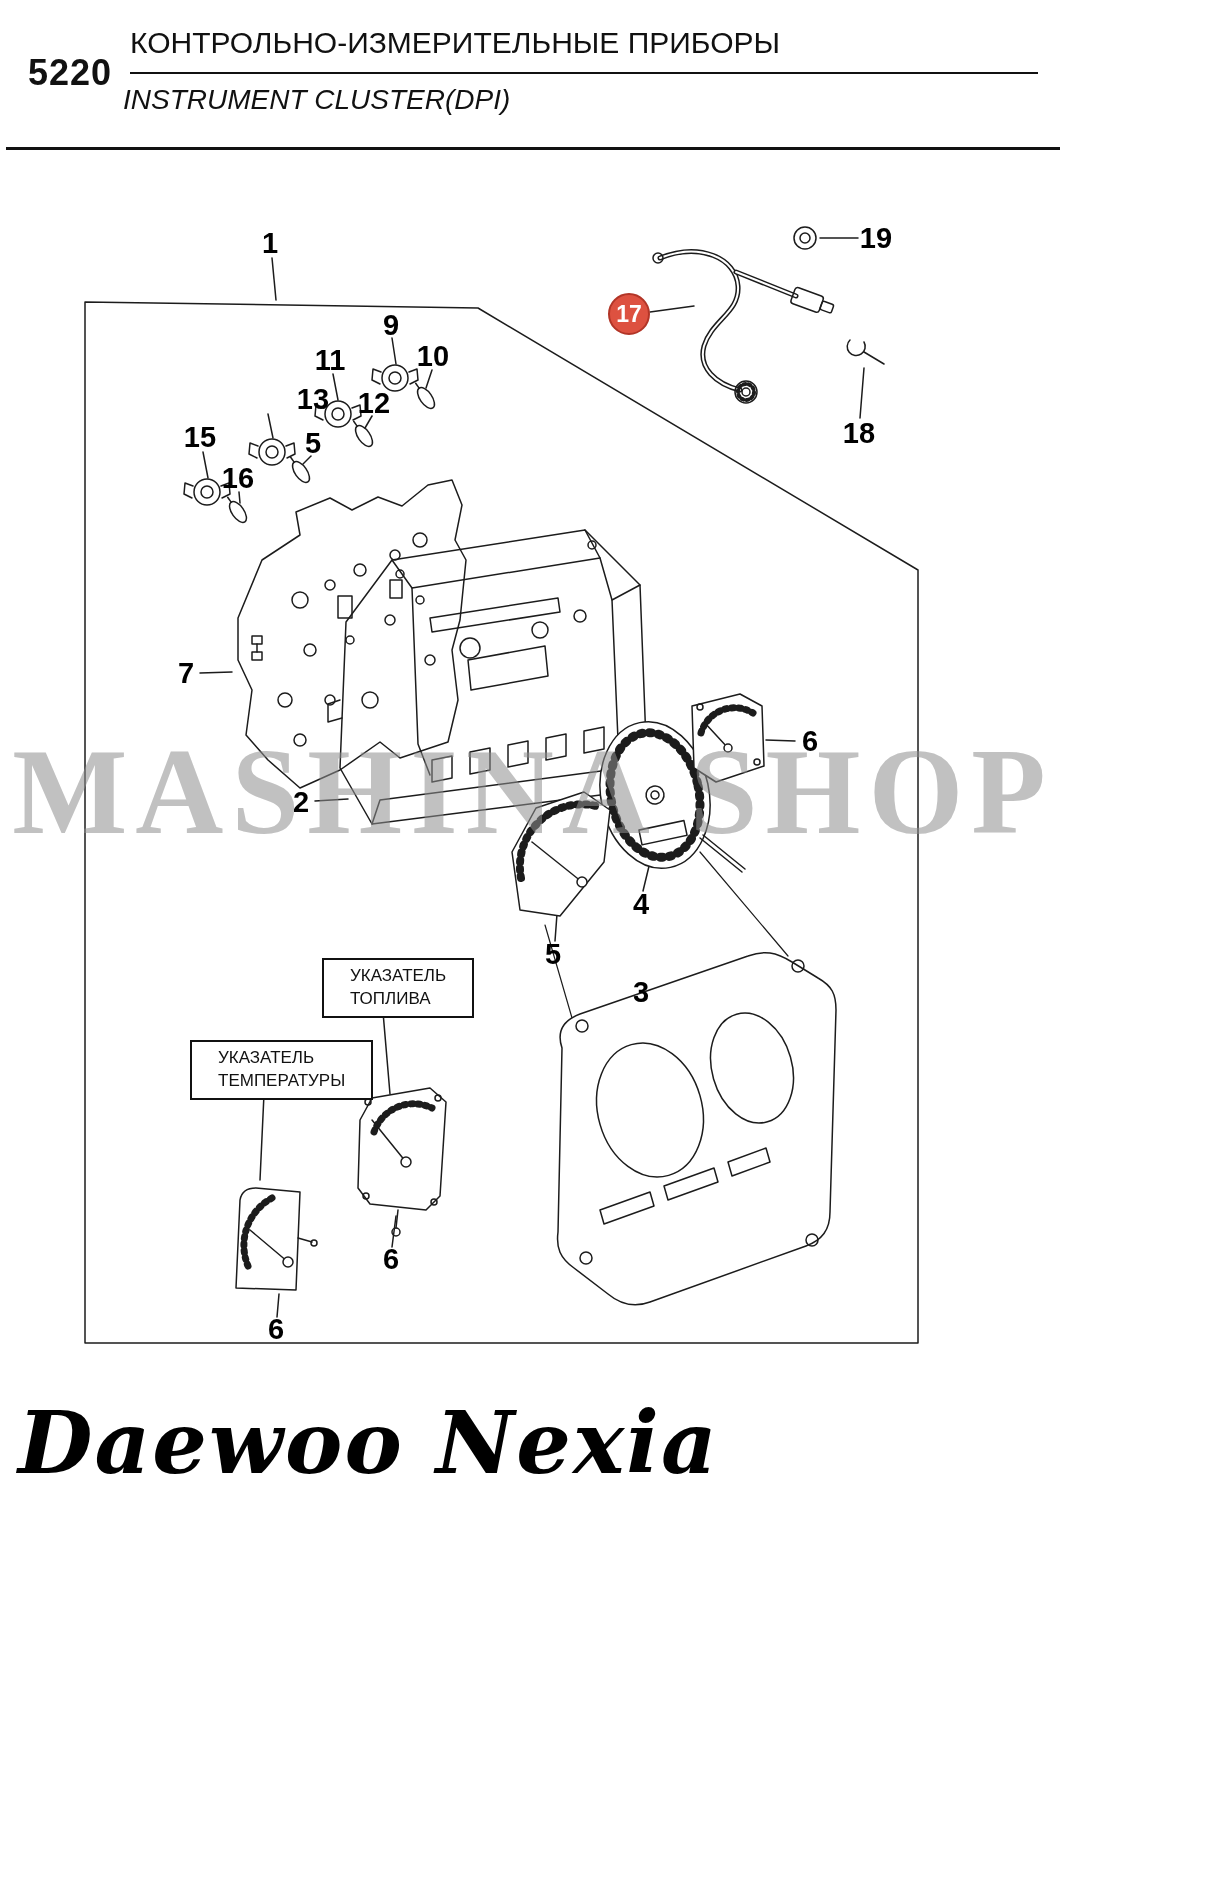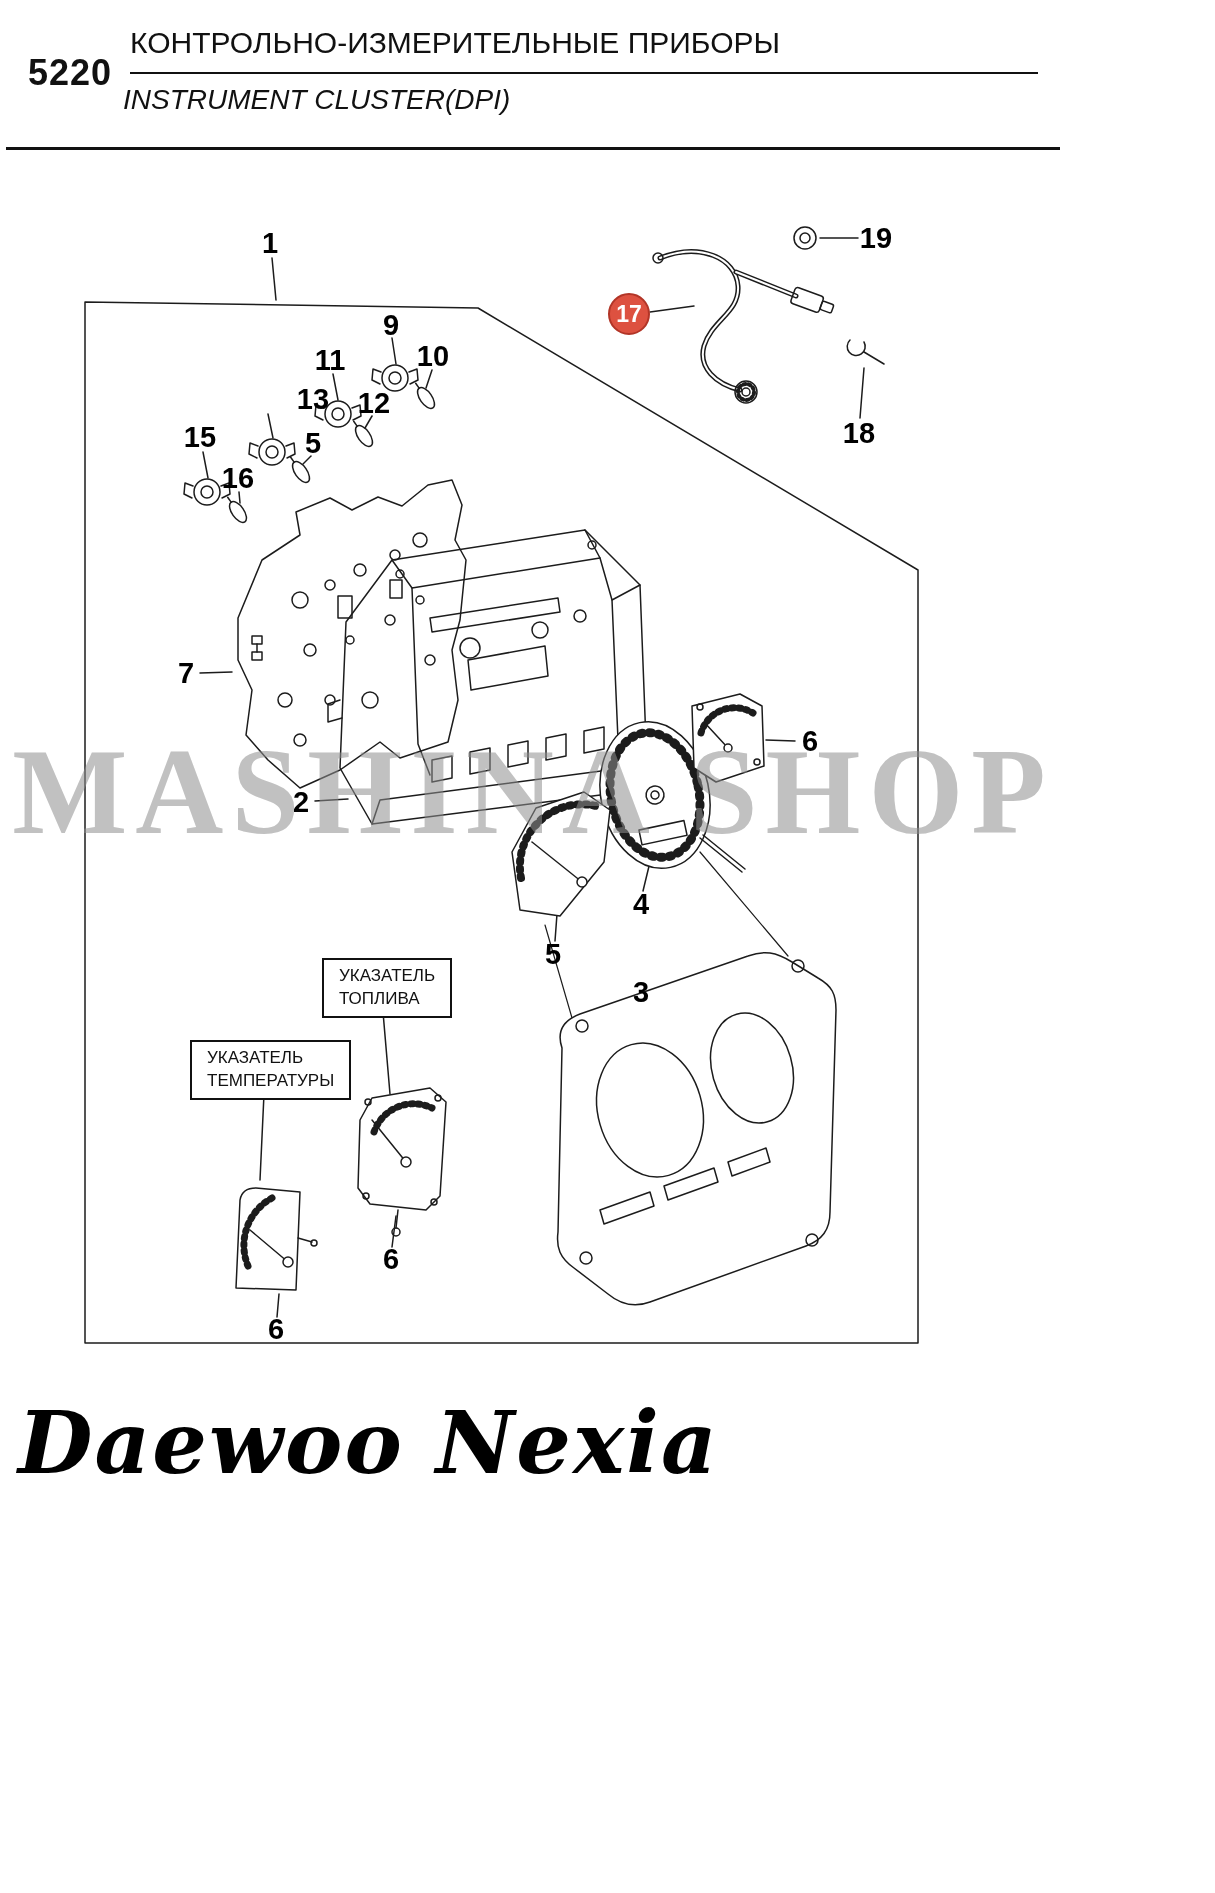--- a/index.html
+++ b/index.html
@@ -25,21 +25,21 @@
     position:absolute; transform:translate(-50%,-50%);
     font-size:29px; font-weight:bold; color:#000; z-index:3; line-height:1;
   }
   .callout.badge {
     width:42px; height:42px; border-radius:50%;
     background:#dd5140; border:2px solid #b23527; color:#fff;
     display:flex; align-items:center; justify-content:center; font-size:23px;
   }
   .anno {
     position:absolute; border:2px solid #111; background:#fff;
-    padding:5px 15px; font-size:17px; line-height:1.35; z-index:3; white-space:nowrap;
+    padding:5px 26px; font-size:17px; line-height:1.35; z-index:3; white-space:nowrap;
   }
   .brand {
     position:absolute; left:18px; top:1392px; z-index:3;
     font-family:"DejaVu Serif", serif; font-style:italic; font-weight:bold;
     font-size:86px; letter-spacing:2px; color:#000; white-space:nowrap;
   }
 </style>
 </head>
 <body>
 

